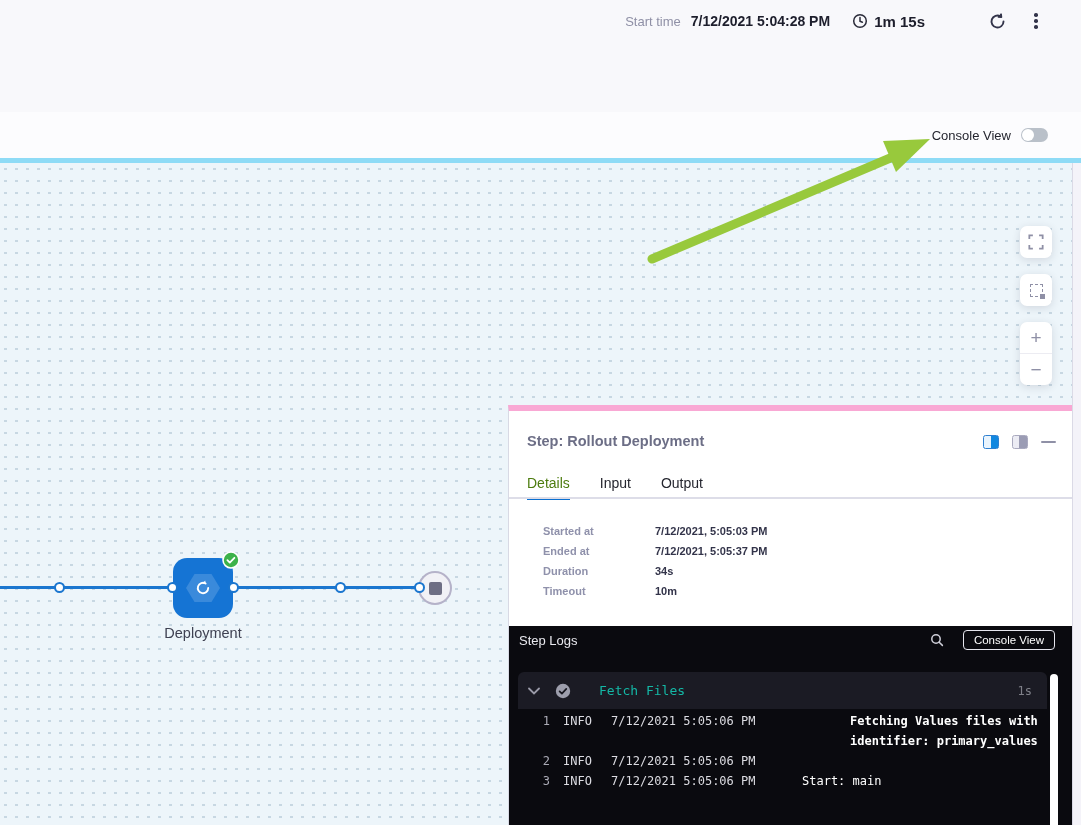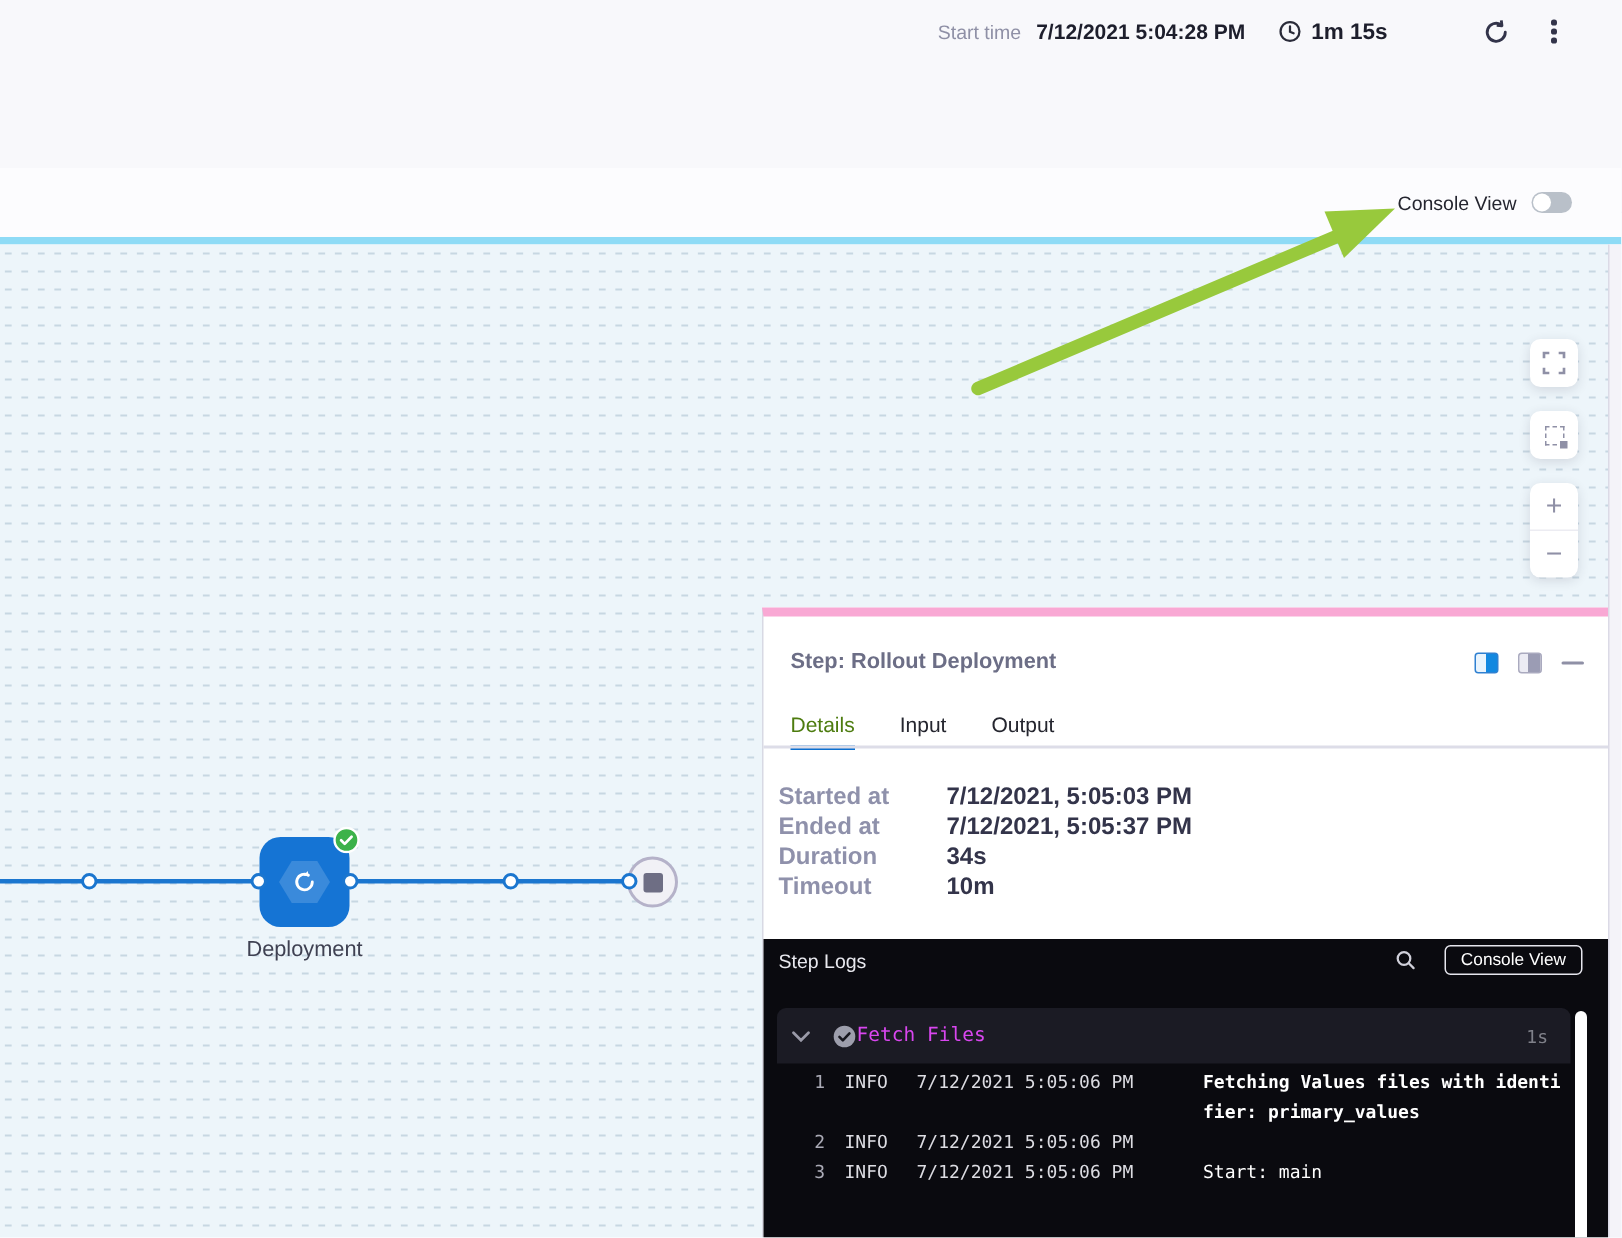--- a/index.html
+++ b/index.html
@@ -76,48 +76,48 @@
     background:linear-gradient(90deg,#e9f4fd 0 50%, #1288e0 50%); cursor:pointer; }
   .layout-icon-b { width:16px; height:14px; border:1.5px solid #aaaabf; border-radius:2.5px;
     background:linear-gradient(90deg,#ececf4 0 40%, #9b9cb4 40%); cursor:pointer; }
   .min-icon { width:15px; height:2.5px; background:#8f90a6; border-radius:1px; cursor:pointer; }
 
   .tabs { position:absolute; left:18px; top:64px; display:flex; gap:30px; }
   .tab { font-size:14px; color:#25262f; line-height:16px; padding-bottom:6px; cursor:pointer; }
   .tab.active { color:#4d7c0f; border-bottom:3px solid #0b6fd0; }
   .tab-sep { position:absolute; left:0; top:86px; width:100%; height:2px; background:#dddde8; }
 
-  .details-grid { position:absolute; left:10px; top:114px; display:grid;
-    grid-template-columns:112px auto; row-gap:7px; font-size:16px; line-height:13px; }
+  .details-grid { position:absolute; left:34px; top:114px; display:grid;
+    grid-template-columns:112px auto; row-gap:7px; font-size:11px; line-height:13px; }
   .d-label { color:#8f91ab; font-weight:600; }
   .d-value { color:#33344a; font-weight:700; }
 
   
   .log-section { position:absolute; left:0; right:0; top:215px; bottom:0; background:#0a0a0f; }
   .log-header { position:absolute; top:0; left:0; right:0; height:28px; display:flex; align-items:center;
     padding:0 17px 0 10px; }
   .log-title { font-size:13px; color:#e9e9ef; }
   .log-header .spacer { flex:1; }
   .search-btn { width:20px; height:20px; display:flex; align-items:center; justify-content:center; cursor:pointer; }
   .console-btn { margin-left:16px; border:1px solid #e6e6ee; border-radius:4px; background:transparent;
     color:#fff; font-size:11.5px; font-family:"Liberation Sans",sans-serif; padding:3px 10px; cursor:pointer; }
   .fetch-row { position:absolute; left:9px; right:25px; top:46px; height:37px; background:#1b1b24;
     border-radius:6px 6px 0 0; display:flex; align-items:center; cursor:pointer; }
   .fetch-chev { margin-left:10px; display:flex; }
   .fetch-check { margin-left:15px; display:flex; }
-  .fetch-title { font-family:"DejaVu Sans Mono",monospace; font-size:13px; color:#d946ef; }
+  .fetch-title { margin-left:28px; font-family:"DejaVu Sans Mono",monospace; font-size:13px; color:#14b8a6; }
   .fetch-dur { margin-left:auto; margin-right:15px; font-family:"DejaVu Sans Mono",monospace; font-size:12px; color:#7f8089; }
   .log-lines { position:absolute; left:0; right:30px; top:85px; }
   .log-line { display:grid; grid-template-columns:33px 35px 178px 240px; column-gap:13px;
     padding-left:8px; font-family:"DejaVu Sans Mono",monospace; font-size:12px; line-height:20px; }
   .l-num { text-align:right; color:#ababb6; }
   .l-level { color:#dcdce2; }
   .l-time { color:#dcdce2; }
   .l-msg { color:#fff; word-break:break-all; white-space:normal; }
-  .l-msg.bold { font-weight:bold; }
+  .l-msg.bold { font-weight:bold;margin-left:48px; }
   .l-msg a { color:#fff; text-decoration:underline; cursor:pointer; }
   .log-scroll-thumb { position:absolute; right:14px; top:48px; bottom:0; width:8px;
     background:#fff; border-radius:4px 4px 0 0; cursor:pointer; }
 
   
   .page-scroll { position:absolute; left:1072px; top:163px; width:9px; height:662px;
     background:#f4f3f9; border-left:1px solid #dbdae6; z-index:7; cursor:pointer; }
 
   svg { display:block; }
 </style>

